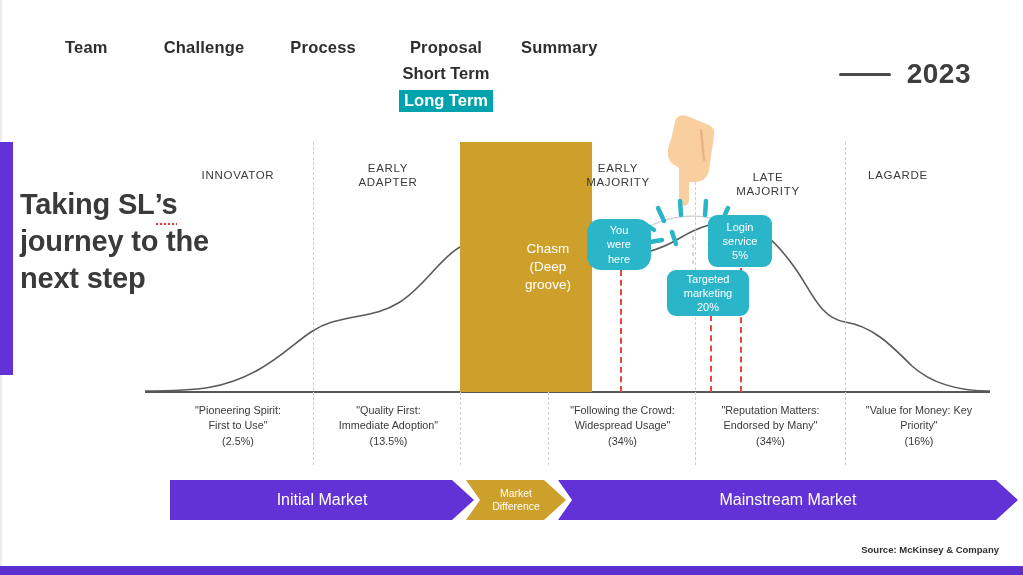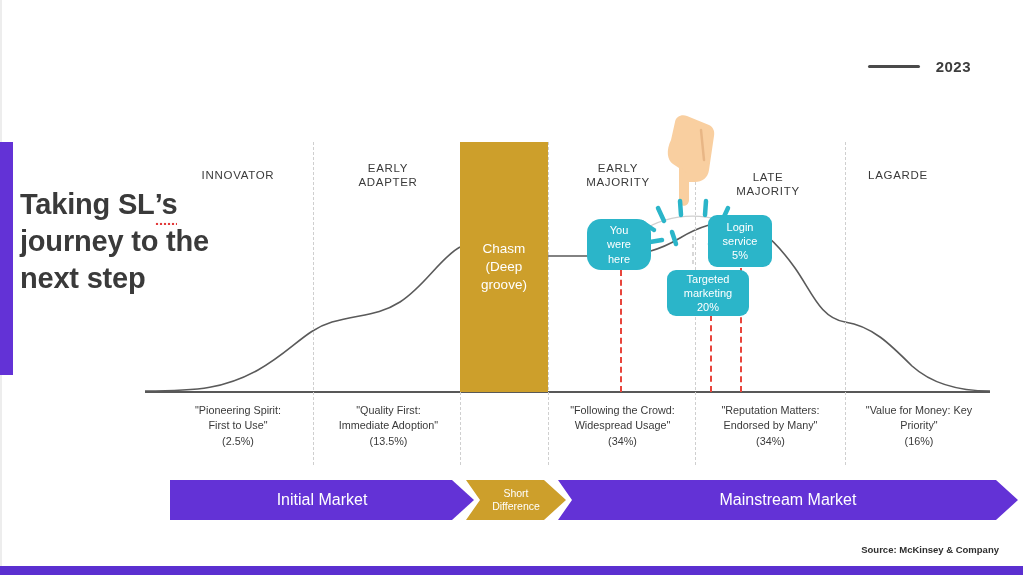--- a/index.html
+++ b/index.html
@@ -16,40 +16,40 @@
   
   .nav{position:absolute;left:60px;top:38px;display:flex;align-items:flex-start;gap:0;}
   .nav-item{font-size:16.5px;font-weight:700;color:#2e2e2e;letter-spacing:.2px;white-space:nowrap;}
   .nav-col{display:flex;flex-direction:column;align-items:center;gap:7px;}
   .nav-sub{font-size:16.5px;font-weight:700;color:#2e2e2e;white-space:nowrap;}
   .nav-sub.active{background:#00a3ad;color:#ffffff;padding:1px 5px 2px 5px;}
 
   
   .year-wrap{position:absolute;right:52px;top:58px;display:flex;align-items:center;gap:16px;}
   .year-dash{width:52px;height:3px;background:#4a4a4a;border-radius:2px;}
-  .year-text{font-size:15px;font-weight:700;color:#3d3d3d;letter-spacing:.5px;}
+  .year-text{font-size:28px;font-weight:700;color:#3d3d3d;letter-spacing:.5px;}
 
   
   .accent-bar{position:absolute;left:0;top:142px;width:13px;height:233px;background:#6332d6;}
   .title{position:absolute;left:20px;top:186px;width:290px;
     font-size:29px;font-weight:800;line-height:1.28;color:#3a3a3a;letter-spacing:-.2px;}
   .sp{position:relative;display:inline-block;}
   .sp::after{content:"";position:absolute;left:0;right:0;bottom:-2px;height:4px;
     background-image:radial-gradient(circle at 2px 3px, #e23b3b 1.3px, transparent 1.6px);
     background-size:4px 4px;background-repeat:repeat-x;}
 
   
   .chart{position:absolute;left:0;top:0;width:1023px;height:575px;pointer-events:none;}
   .baseline{position:absolute;left:145px;top:391px;width:845px;height:1.6px;background:#585858;}
 
   .vdiv{position:absolute;top:142px;height:323px;width:0;
     border-left:1.6px dashed #cfcfcf;}
 
   .chasm{position:absolute;left:460px;top:142px;width:88px;height:250px;background:#cd9f2b;
-    display:flex;align-items:center;justify-content:center;text-align:center;}
+    display:flex;align-items:center;justify-content:center;text-align:center;padding-left:44px;}
   .chasm span{color:#fff;font-size:13.5px;line-height:1.35;font-weight:400;}
 
   .seg-label{position:absolute;text-align:center;font-size:11.5px;letter-spacing:.7px;
     color:#3a3a3a;line-height:1.25;}
 
   .foot{position:absolute;text-align:center;font-size:10.8px;color:#3a3a3a;line-height:1.42;}
 
   
   .callout{position:absolute;background:#2bb5c9;border-radius:9px;color:#fff;
     display:flex;align-items:center;justify-content:center;text-align:center;
@@ -79,20 +79,32 @@
   .bottom-bar{position:absolute;left:0;top:566px;width:1023px;height:9px;background:#5b2fd0;}
   .edge-left{position:absolute;left:0;top:0;width:1.5px;height:575px;background:#ededed;}
 </style>
 </head>
 <body>
 
 <div class="slide">
 
   <div class="edge-left"></div>
 
+  <div class="nav">
+    <div style="width:0"></div>
+    <div class="nav-item" style="margin-left:5px">Team</div>
+    <div class="nav-item" style="margin-left:56px">Challenge</div>
+    <div class="nav-item" style="margin-left:46px">Process</div>
+    <div class="nav-col" style="margin-left:43px">
+      <div class="nav-item">Proposal</div>
+      <div class="nav-sub">Short Term</div>
+      <div class="nav-sub active">Long Term</div>
+    </div>
+    <div class="nav-item" style="margin-left:28px">Summary</div>
+  </div>
 
   <div class="year-wrap">
     <div class="year-dash"></div>
     <div class="year-text">2023</div>
   </div>
 
   <div class="accent-bar"></div>
   <div class="title">
     <span>Taking SL</span><span class="sp">’s</span><br>
     <span>journey to the</span><br>
@@ -191,21 +203,21 @@
     <div class="foot" style="left:848px;top:403px;width:142px;">
       <span>"Value for Money: Key</span><br><span>Priority"</span><br><span>(16%)</span>
     </div>
   </div>
 
   <div class="arrows">
     <div class="arrow purple a1">
       <span>Initial Market</span>
     </div>
     <div class="arrow gold a2">
-      <span><span>Short</span><br><span>Difference</span></span>
+      <span><span>Market</span><br><span>Difference</span></span>
     </div>
     <div class="arrow purple a3">
       <span>Mainstream Market</span>
     </div>
   </div>
 
   <div class="source">Source: McKinsey &amp; Company</div>
   <div class="bottom-bar"></div>
 </div>
 

